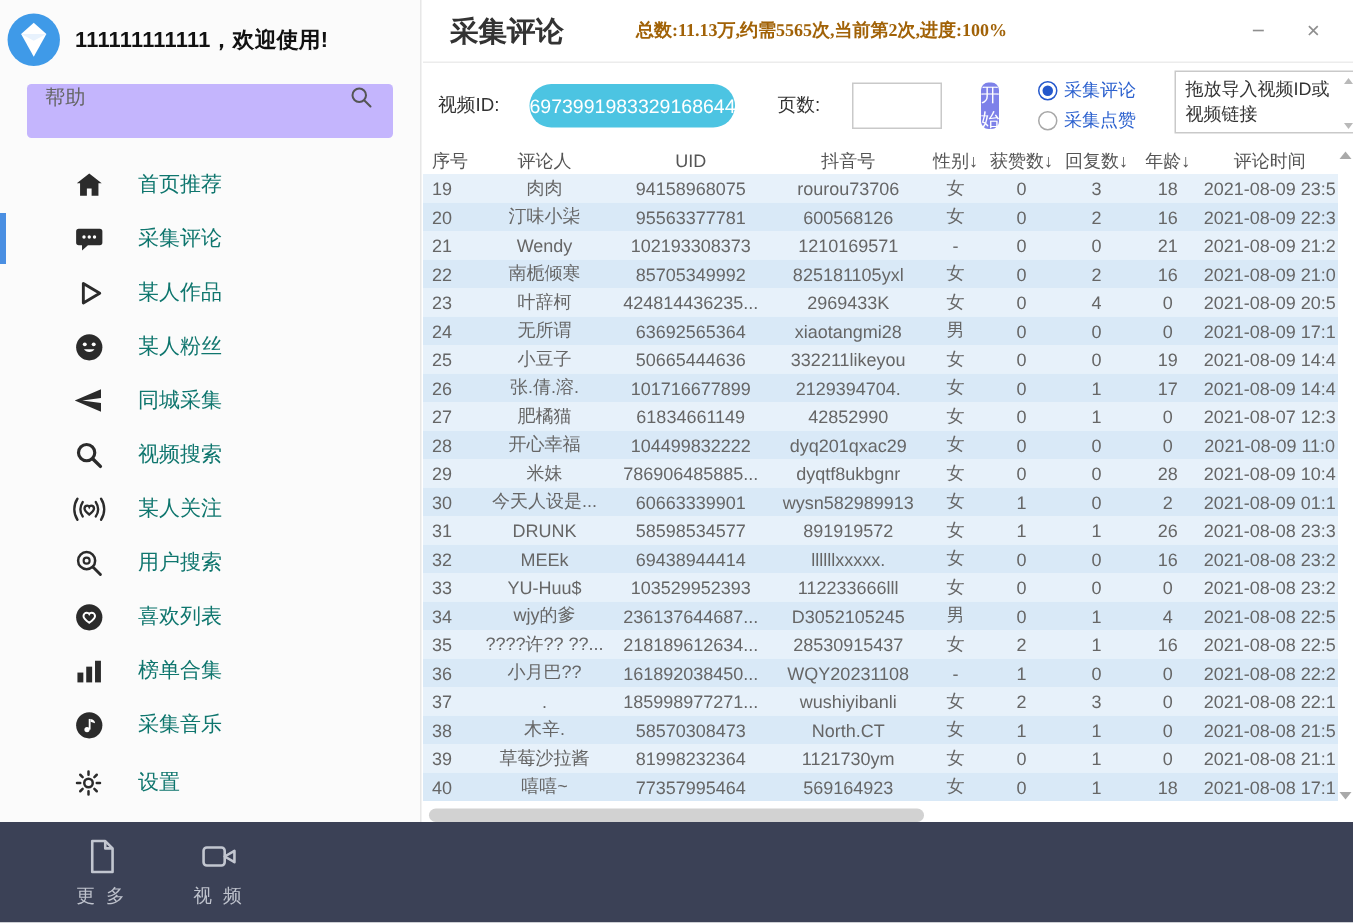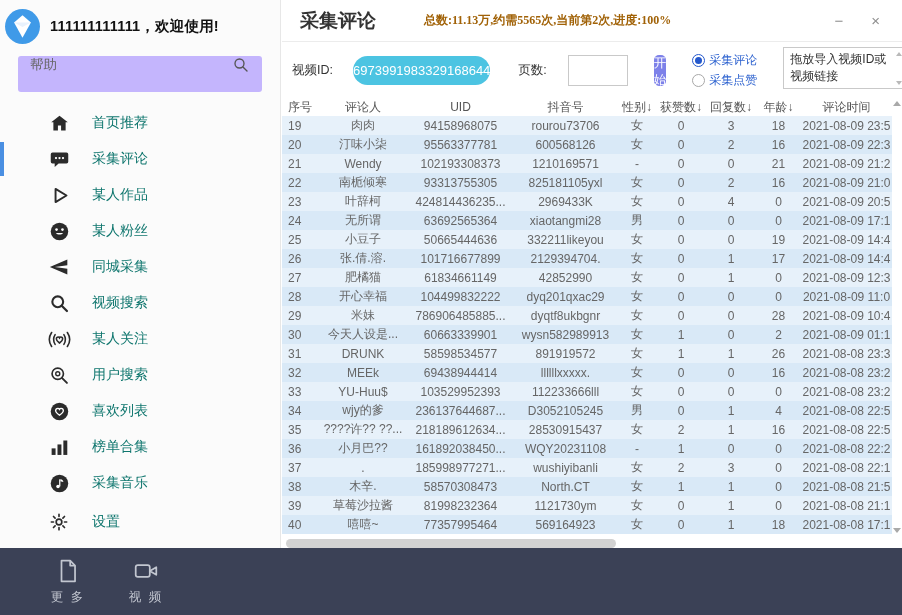--- a/index.html
+++ b/index.html
@@ -305,21 +305,21 @@
     <span class="td">1210169571</span>
     <span class="td">-</span>
     <span class="td">0</span>
     <span class="td">0</span>
     <span class="td">21</span>
     <span class="td">2021-08-09 21:2</span>
   </div>
         <div class="tr">
     <span class="td c0">22</span>
     <span class="td">南栀倾寒</span>
-    <span class="td">93313755305</span>
+    <span class="td">85705349992</span>
     <span class="td">825181105yxl</span>
     <span class="td">女</span>
     <span class="td">0</span>
     <span class="td">2</span>
     <span class="td">16</span>
     <span class="td">2021-08-09 21:0</span>
   </div>
         <div class="tr">
     <span class="td c0">23</span>
     <span class="td">叶辞柯</span>
@@ -366,21 +366,21 @@
   </div>
         <div class="tr">
     <span class="td c0">27</span>
     <span class="td">肥橘猫</span>
     <span class="td">61834661149</span>
     <span class="td">42852990</span>
     <span class="td">女</span>
     <span class="td">0</span>
     <span class="td">1</span>
     <span class="td">0</span>
-    <span class="td">2021-08-09 12:3</span>
+    <span class="td">2021-08-07 12:3</span>
   </div>
         <div class="tr">
     <span class="td c0">28</span>
     <span class="td">开心幸福</span>
     <span class="td">104499832222</span>
     <span class="td">dyq201qxac29</span>
     <span class="td">女</span>
     <span class="td">0</span>
     <span class="td">0</span>
     <span class="td">0</span>

